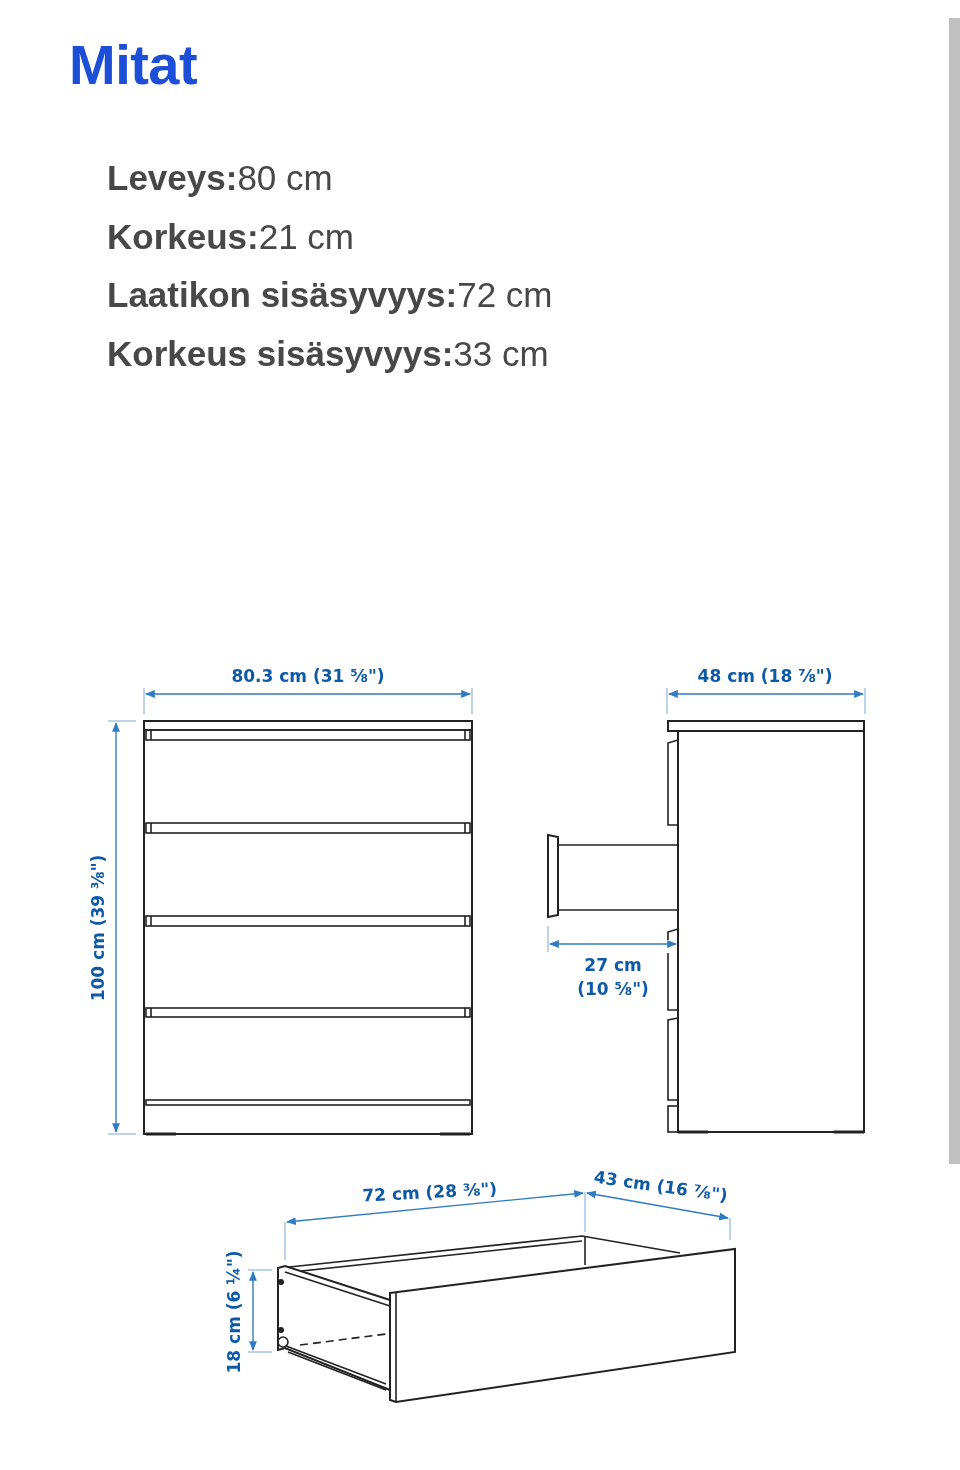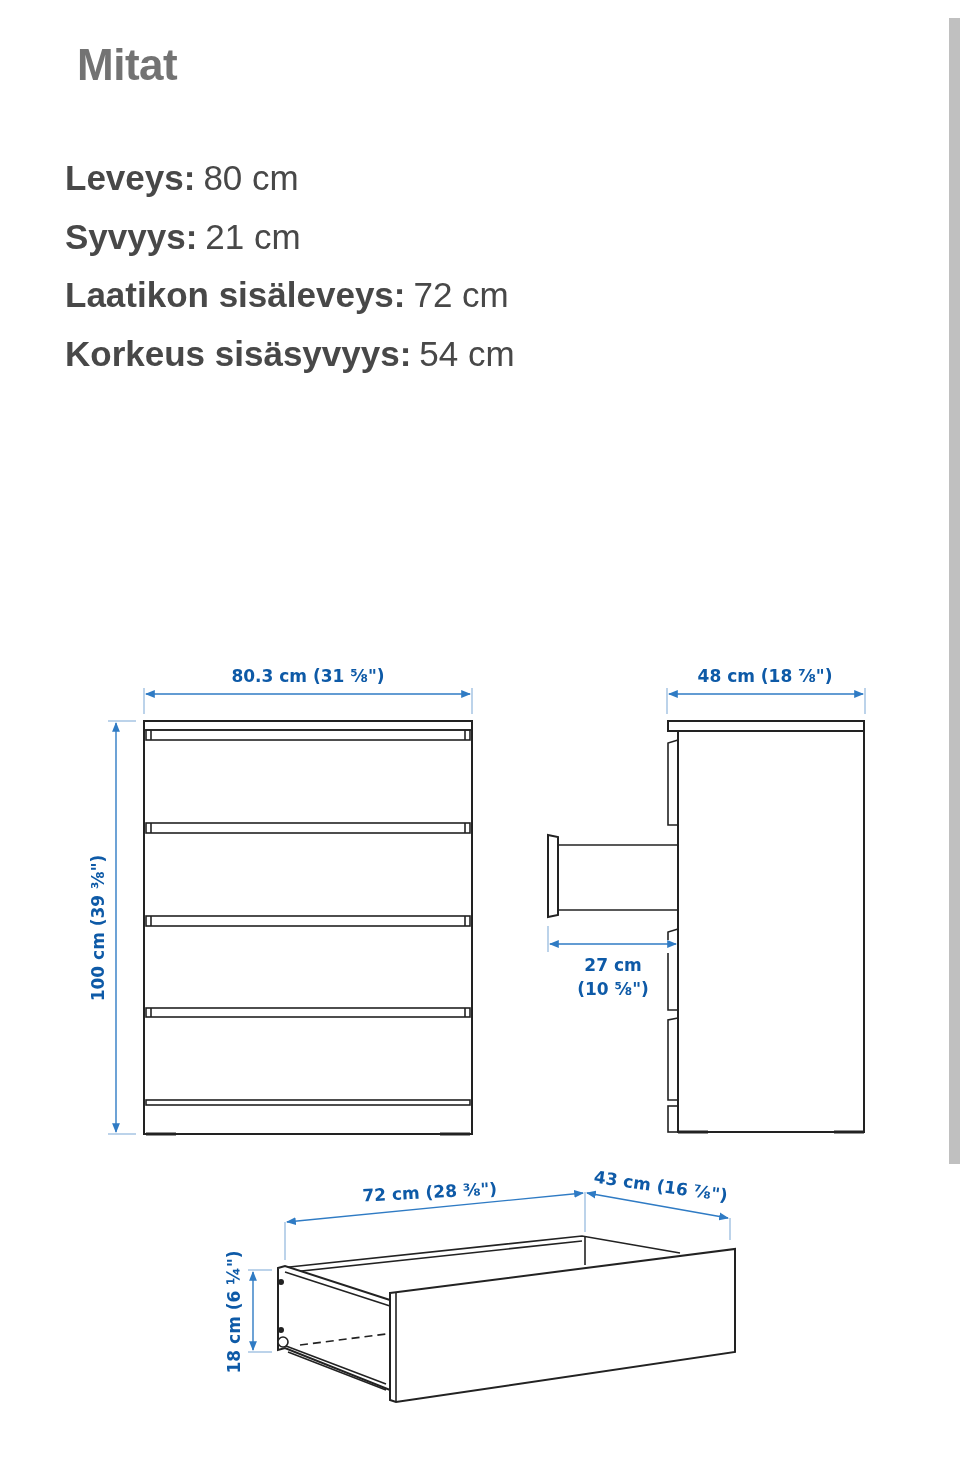--- a/index.html
+++ b/index.html
@@ -1,41 +1,41 @@
 <!DOCTYPE html>
 <html><head>
 <meta charset="utf-8">
 <style>
   html, body { margin: 0; padding: 0; background: #ffffff; }
   body { width: 960px; height: 1470px; position: relative; overflow: hidden;
          font-family: "Liberation Sans", "DejaVu Sans", sans-serif; color: #484848; }
-  .title { position: absolute; left: 65px; top: 28px; margin: 12px;
-           font-size: 44px; font-weight: bold; color: #737373; letter-spacing: -0.5px; }
+  .title { position: absolute; left: 65px; top: 28px; margin: 4px;
+           font-size: 56px; font-weight: bold; color: #1d4ed8; letter-spacing: -0.5px; }
   .specs { position: absolute; left: 65px; top: 155px; margin: 0; padding: 0; list-style: none; }
   .spec { height: 58.7px; font-size: 35px; line-height: 46px; color: #484848; white-space: nowrap; }
-  .spec .label { font-weight: bold; }
-  .spec .value { font-weight: normal; margin-left: 8px; }
+  .spec .label { font-weight: bold; margin-left: 42px; }
+  .spec .value { font-weight: normal; }
   .scrollbar { position: absolute; left: 949px; top: 18px; width: 11px; height: 1146px; background: #c0c0c0; }
   .diagram { position: absolute; left: 0; top: 600px; width: 960px; height: 870px; }
   .dim-text { font-family: "DejaVu Sans", sans-serif; font-weight: bold; fill: #0e5aa7; font-size: 17px; }
   .line { stroke: #222; stroke-width: 2; fill: #fff; }
   .thin { stroke: #222; stroke-width: 1.6; fill: none; }
   .dim { stroke: #2f7bc4; stroke-width: 1.4; fill: none; }
   .ext { stroke: #8fb6dc; stroke-width: 1.2; fill: none; }
 </style>
 </head>
 <body>
 
 <h1 class="title">Mitat</h1>
 
 <ul class="specs">
   <li class="spec"><span class="label">Leveys:</span><span class="value">80 cm</span></li>
-  <li class="spec"><span class="label">Syvyys:</span><span class="value">21 cm</span></li>
-  <li class="spec"><span class="label">Laatikon sisäleveys:</span><span class="value">72 cm</span></li>
-  <li class="spec"><span class="label">Korkeus sisäsyvyys:</span><span class="value">54 cm</span></li>
+  <li class="spec"><span class="label">Korkeus:</span><span class="value">21 cm</span></li>
+  <li class="spec"><span class="label">Laatikon sisäsyvyys:</span><span class="value">72 cm</span></li>
+  <li class="spec"><span class="label">Korkeus sisäsyvyys:</span><span class="value">33 cm</span></li>
 </ul>
 
 <div class="scrollbar"></div>
 
 <svg class="diagram" viewBox="0 600 960 870" width="960" height="870">
   <defs>
     <marker id="arr" viewBox="0 0 10 10" refX="9" refY="5" markerWidth="7" markerHeight="7" orient="auto-start-reverse">
       <path d="M0,1 L10,5 L0,9 z" fill="#2f7bc4"></path>
     </marker>
   </defs>

